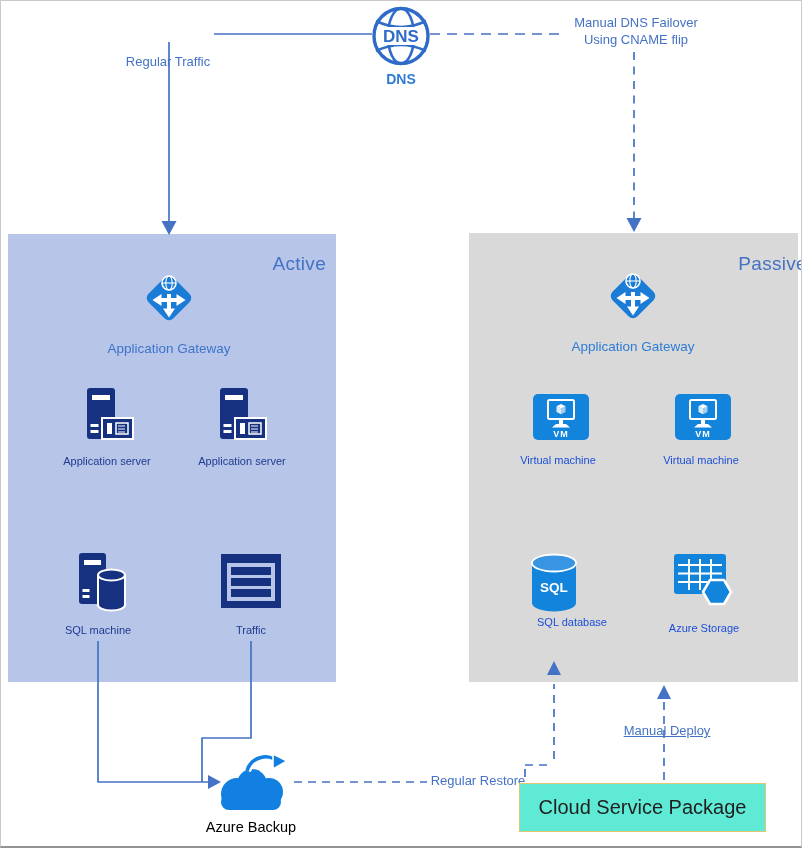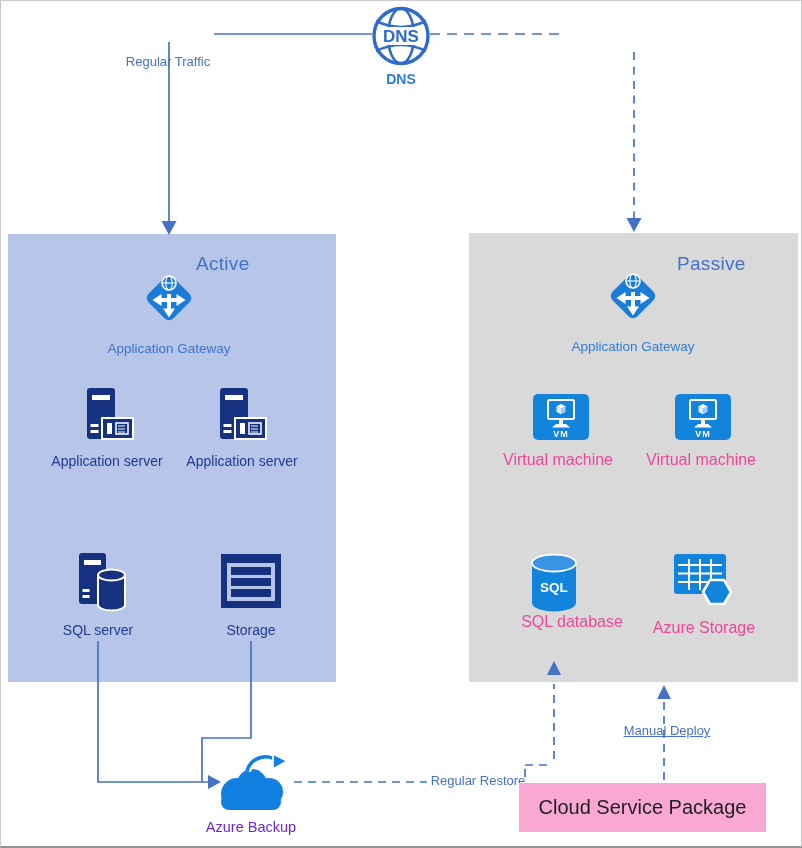--- a/index.html
+++ b/index.html
@@ -5,32 +5,32 @@
   html,body{margin:0;padding:0;background:#fff;}
   .canvas{
     position:relative;width:802px;height:848px;background:#ffffff;
     border:1px solid #c9c9c9;border-bottom:2px solid #939393;box-sizing:border-box;
     font-family:"Liberation Sans",sans-serif;overflow:hidden;
   }
   .abs{position:absolute;}
   .zone{position:absolute;}
   .zone-active{left:7px;top:233px;width:328px;height:448px;background:#B7C5E9;}
   .zone-passive{left:468px;top:232px;width:329px;height:449px;background:#D9D9D9;}
-  .zone-title{position:absolute;font-size:19px;color:#4472C4;text-align:left;letter-spacing:.3px;}
+  .zone-title{position:absolute;font-size:19px;color:#4472C4;text-align:right;letter-spacing:.3px;}
   .lbl{position:absolute;text-align:center;font-size:13px;color:#4472C4;line-height:16px;white-space:nowrap;}
-  .lbl-navy{color:#1F3A90;font-size:14px;}
-  .lbl-azure{color:#ec4899;font-size:16px;}
+  .lbl-navy{color:#1F3A90;font-size:11px;}
+  .lbl-azure{color:#1d4ed8;font-size:11px;}
   .lbl-gw-active{color:#3E74CB;font-size:13.5px;}
   .lbl-gw-passive{color:#2E7CD6;font-size:13.5px;}
   .lbl-edge{color:#4472C4;font-size:13px;}
   .dns-caption{color:#2E7CD6;font-size:14px;font-weight:bold;}
-  .backup-caption{color:#6d28d9;font-size:14.5px;}
+  .backup-caption{color:#000000;font-size:14.5px;}
   .pkg{
     position:absolute;left:518px;top:782px;width:247px;height:49px;
-    background:#f9a8d4;border:1px solid #E4C671;box-sizing:border-box;
+    background:#5eead4;border:1px solid #E4C671;box-sizing:border-box;
     display:flex;align-items:center;justify-content:center;
     font-size:20px;color:#1f1f1f;
   }
   .connectors{position:absolute;left:0;top:0;pointer-events:none;}
   svg{display:block;}
 </style>
 </head>
 <body>
 
 <div class="canvas">
@@ -79,20 +79,24 @@
       <ellipse cx="31" cy="30" rx="13" ry="27.5" stroke-width="2.6"></ellipse>
       <path d="M6,15 Q31,27 56,15" stroke-width="2.6"></path>
       <path d="M6,45 Q31,33 56,45" stroke-width="2.6"></path>
     </g>
     <rect x="7" y="21" width="48" height="18" fill="#ffffff"></rect>
     <text x="31" y="36" text-anchor="middle" font-size="17" font-weight="bold" fill="#2F6BC9">DNS</text>
   </svg>
   <div class="lbl dns-caption" style="left:360px;top:70px;width:80px;">DNS</div>
 
   <div class="lbl lbl-edge" style="left:112px;top:25px;width:110px;margin-top:28px;">Regular Traffic</div>
+  <div class="lbl lbl-edge" style="left:555px;top:13px;width:160px;white-space:normal;line-height:17px;">
+    <div>Manual DNS Failover</div>
+    <div>Using CNAME flip</div>
+  </div>
 
   <svg class="abs" style="left:136px;top:265px;" width="64" height="64" viewBox="0 0 64 64">
     <rect x="14.5" y="14.5" width="35" height="35" rx="6" fill="#1A7CD6" transform="rotate(45 32 32)"></rect>
     <circle cx="32" cy="17" r="7" fill="none" stroke="#fff" stroke-width="1.6"></circle>
     <ellipse cx="32" cy="17" rx="3.2" ry="7" fill="none" stroke="#fff" stroke-width="1.1"></ellipse>
     <line x1="25.5" y1="17" x2="38.5" y2="17" stroke="#fff" stroke-width="1.1"></line>
     <path d="M32,28 V44" stroke="#fff" stroke-width="4"></path>
     <polygon points="26,42.5 38,42.5 32,51.5" fill="#fff"></polygon>
     <path d="M32,34 H23" stroke="#fff" stroke-width="4"></path>
     <polygon points="24.5,28 24.5,40 15.5,34" fill="#fff"></polygon>
@@ -129,34 +133,34 @@
   <div class="lbl lbl-navy" style="left:166px;top:452px;width:150px;">Application server</div>
 
   <svg class="abs" style="left:73px;top:551px;" width="54" height="62" viewBox="0 0 54 62">
     <rect x="5" y="1" width="27" height="51" rx="3" fill="#16317F"></rect>
     <rect x="10" y="8" width="17" height="5" fill="#fff"></rect>
     <rect x="8.5" y="37" width="7" height="3" fill="#fff"></rect>
     <rect x="8.5" y="43" width="7" height="3" fill="#fff"></rect>
     <path d="M24,23 L24,53 A13.5,5.5 0 0 0 51,53 L51,23" fill="#16317F" stroke="#fff" stroke-width="2"></path>
     <ellipse cx="37.5" cy="23" rx="13.5" ry="5.5" fill="#16317F" stroke="#fff" stroke-width="2"></ellipse>
   </svg>
-  <div class="lbl lbl-navy" style="left:37px;top:621px;width:120px;">SQL server</div>
+  <div class="lbl lbl-navy" style="left:37px;top:621px;width:120px;">SQL machine</div>
 
   <svg class="abs" style="left:219px;top:551px;" width="62" height="58" viewBox="0 0 62 58">
     <g fill="#16317F">
       <rect x="1" y="2" width="60" height="9"></rect>
       <rect x="1" y="2" width="6" height="54"></rect>
       <rect x="55" y="2" width="6" height="54"></rect>
       <rect x="1" y="49" width="60" height="7"></rect>
       <rect x="11" y="15" width="40" height="8"></rect>
       <rect x="11" y="26" width="40" height="8"></rect>
       <rect x="11" y="37" width="40" height="8"></rect>
     </g>
   </svg>
-  <div class="lbl lbl-navy" style="left:190px;top:621px;width:120px;">Storage</div>
+  <div class="lbl lbl-navy" style="left:190px;top:621px;width:120px;">Traffic</div>
 
   <svg class="abs" style="left:600px;top:263px;" width="64" height="64" viewBox="0 0 64 64">
     <rect x="14.5" y="14.5" width="35" height="35" rx="6" fill="#1A7CD6" transform="rotate(45 32 32)"></rect>
     <circle cx="32" cy="17" r="7" fill="none" stroke="#fff" stroke-width="1.6"></circle>
     <ellipse cx="32" cy="17" rx="3.2" ry="7" fill="none" stroke="#fff" stroke-width="1.1"></ellipse>
     <line x1="25.5" y1="17" x2="38.5" y2="17" stroke="#fff" stroke-width="1.1"></line>
     <path d="M32,28 V44" stroke="#fff" stroke-width="4"></path>
     <polygon points="26,42.5 38,42.5 32,51.5" fill="#fff"></polygon>
     <path d="M32,34 H23" stroke="#fff" stroke-width="4"></path>
     <polygon points="24.5,28 24.5,40 15.5,34" fill="#fff"></polygon>

